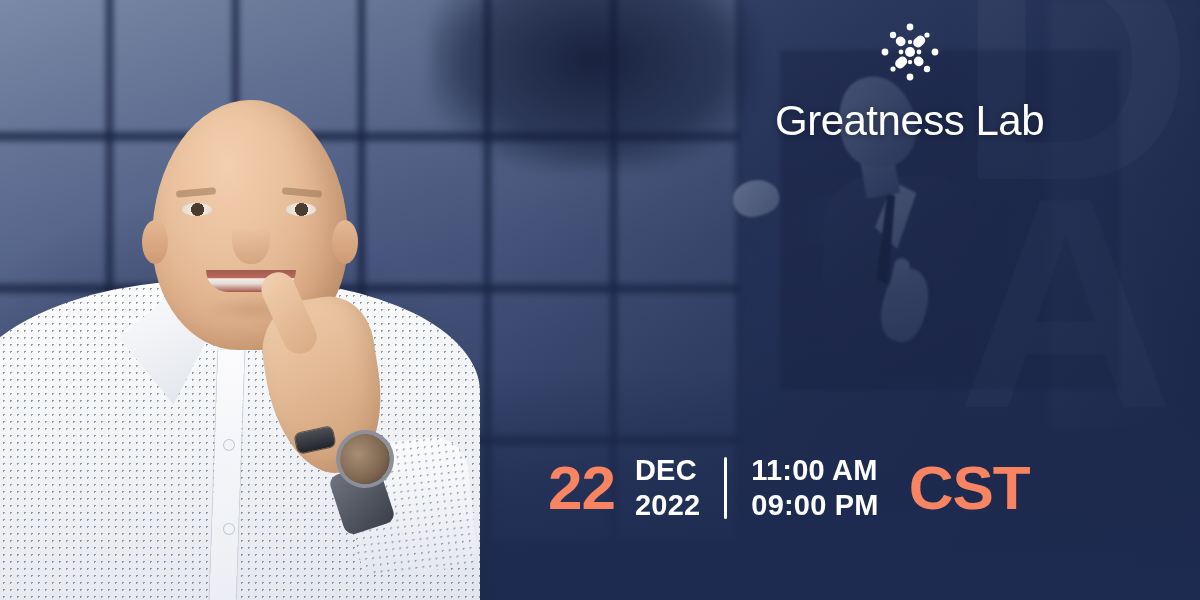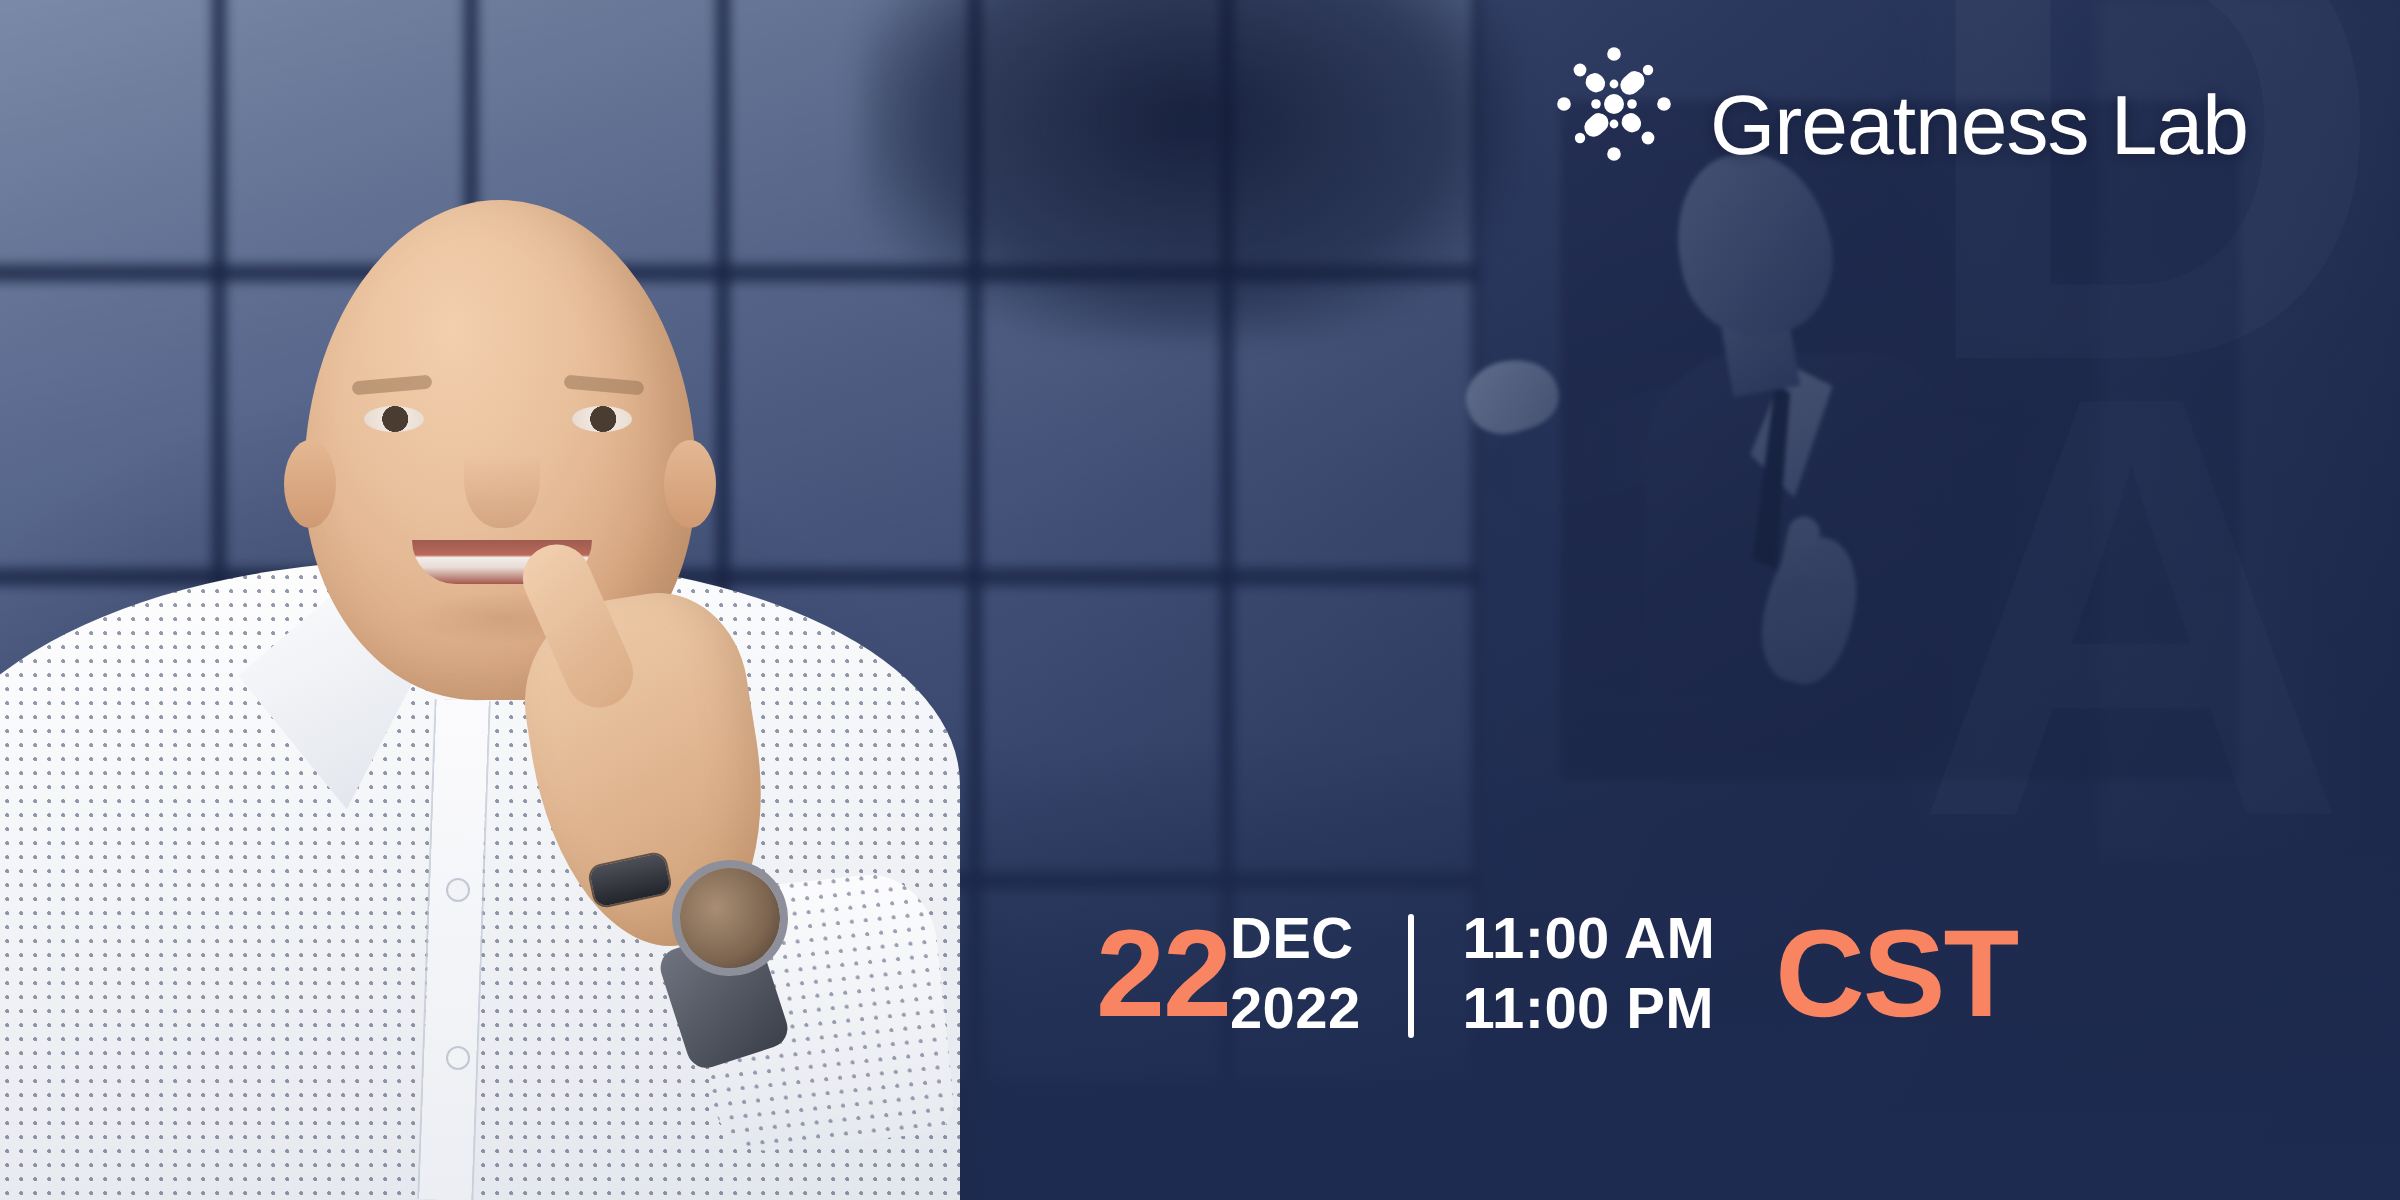--- a/index.html
+++ b/index.html
@@ -258,21 +258,21 @@
     position:absolute; left:-50px; bottom:-10px; width:190px; height:260px;
     background:
       radial-gradient(circle at 1.6px 1.6px, rgba(60,72,104,.5) .9px, rgba(0,0,0,0) 1.1px) 0 0/7px 7px,
       linear-gradient(200deg,#fafbfc,#dfe3ea);
     border-radius:46% 30% 0 0 / 40% 26% 0 0;
   }
 
   
   .logo {
     position:absolute; left:775px; top:20px;
-    display:flex; align-items:flex-end; gap:16px;
+    display:flex; align-items:center; gap:16px;flex-direction:column;
   }
   .logo-mark { position:relative; width:64px; height:64px; }
   .logo-text {
     color:#ffffff; font-size:42px; font-weight:400;
     letter-spacing:-.5px; line-height:1; white-space:nowrap;
     text-shadow:0 1px 6px rgba(10,16,34,.45);
   }
 
   
   .headline { position:absolute; left:452px; top:132px; width:660px; }
@@ -289,21 +289,21 @@
   .hl-band .hl-line { text-shadow:none; }
   .hl-3 { padding-left:36px; margin-top:18px; }
 
   
   .meta {
     position:absolute; left:548px; top:452px;
     display:flex; align-items:center; height:72px;
   }
   .meta-day {
     color:#f98461; font-size:62px; font-weight:700; line-height:1;
-    letter-spacing:-1px; 
+    letter-spacing:-1px; margin-right:20px;
   }
   .meta-stack {
     display:flex; flex-direction:column; justify-content:center;
     color:#ffffff; font-size:29px; font-weight:700; line-height:1.22;
     letter-spacing:.2px;
   }
   .meta-divider {
     width:3px; height:62px; background:#ffffff;
     margin:0 24px; border-radius:2px;
   }
@@ -401,18 +401,18 @@
 
   <div class="meta">
     <span class="meta-day">22</span>
     <span class="meta-stack">
       <span>DEC</span>
       <span>2022</span>
     </span>
     <span class="meta-divider"></span>
     <span class="meta-stack">
       <span>11:00 AM</span>
-      <span>11:00 PM</span>
+      <span>09:00 PM</span>
     </span>
     <span class="meta-tz">CST</span>
   </div>
 
 </div>
 
 </body></html>

